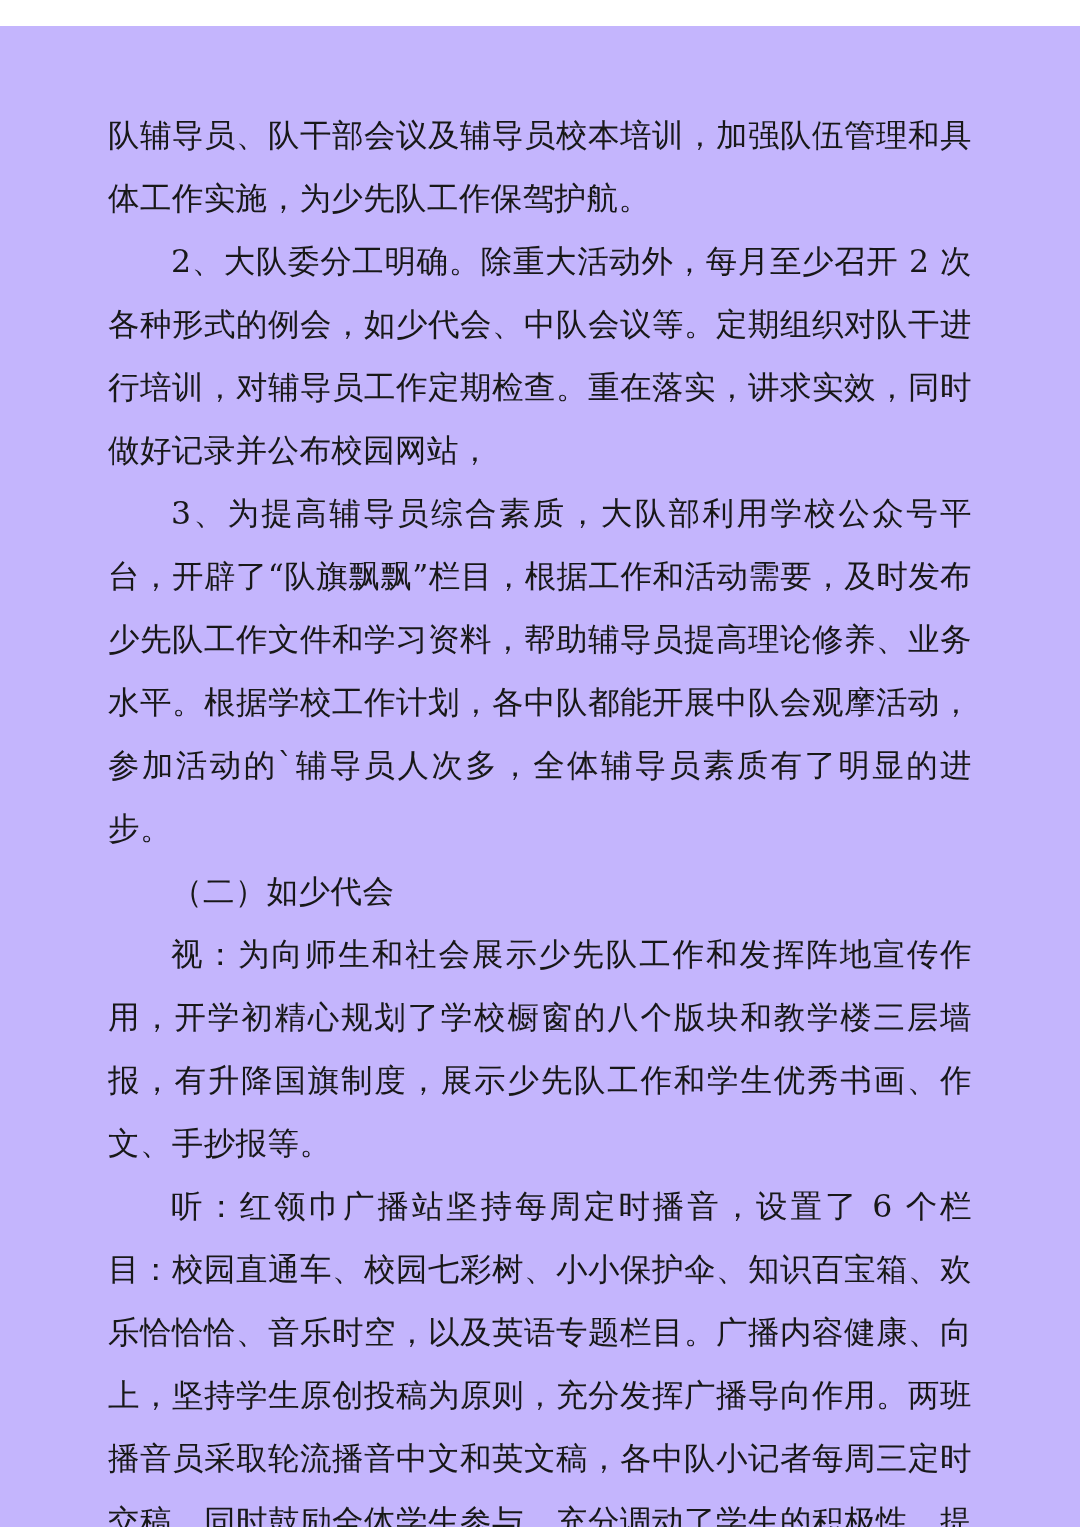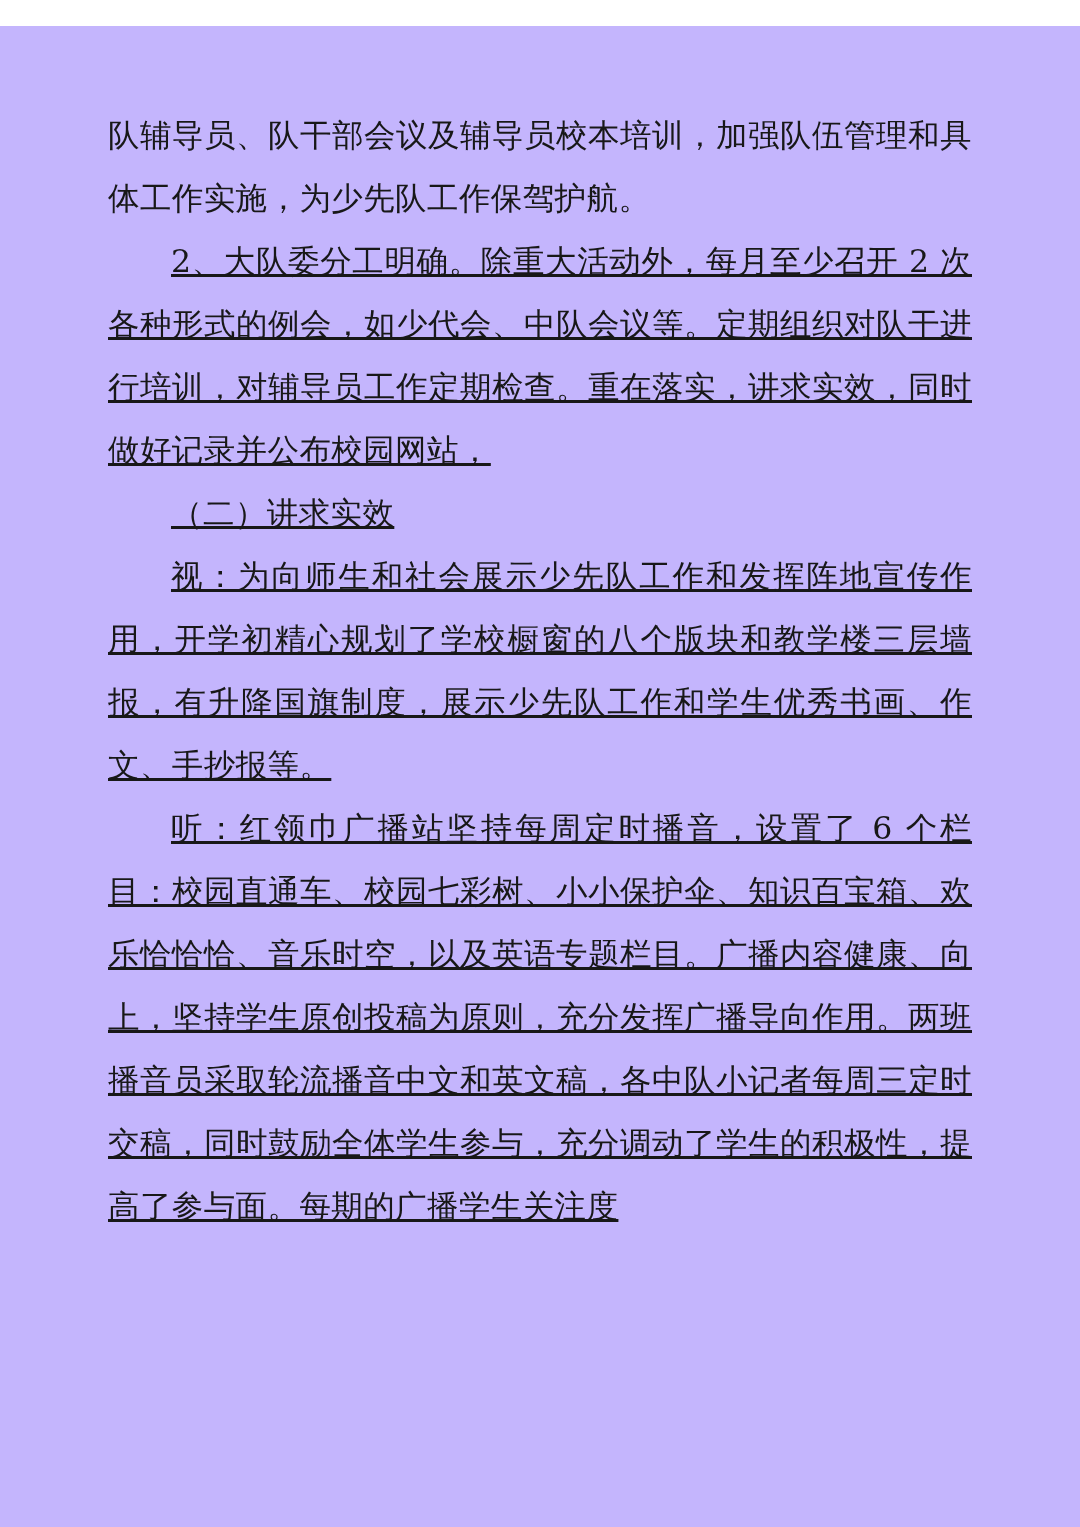--- a/index.html
+++ b/index.html
@@ -34,27 +34,27 @@
   .para {
     margin: 0;
     text-indent: 0;
     white-space: normal;
   }
   .para.indent {
     text-indent: 63px;
   }
   .para + .para {
     margin-top: 0;
-    text-decoration: underline;
   }
 </style>
 </head>
 <body>
 
 <div class="page">
   <div class="doc-body">
     <p class="para">队辅导员、队干部会议及辅导员校本培训，加强队伍管理和具体工作实施，为少先队工作保驾护航。</p>
     <p class="para indent">2、大队委分工明确。除重大活动外，每月至少召开 2 次各种形式的例会，如少代会、中队会议等。定期组织对队干进行培训，对辅导员工作定期检查。重在落实，讲求实效，同时做好记录并公布校园网站，</p>
-    <p class="para indent">（二）讲求实效</p>
+    <p class="para indent">3、为提高辅导员综合素质，大队部利用学校公众号平台，开辟了“队旗飘飘”栏目，根据工作和活动需要，及时发布少先队工作文件和学习资料，帮助辅导员提高理论修养、业务水平。根据学校工作计划，各中队都能开展中队会观摩活动，参加活动的`辅导员人次多，全体辅导员素质有了明显的进步。</p>
+    <p class="para indent">（二）如少代会</p>
     <p class="para indent">视：为向师生和社会展示少先队工作和发挥阵地宣传作用，开学初精心规划了学校橱窗的八个版块和教学楼三层墙报，有升降国旗制度，展示少先队工作和学生优秀书画、作文、手抄报等。</p>
     <p class="para indent">听：红领巾广播站坚持每周定时播音，设置了 6 个栏目：校园直通车、校园七彩树、小小保护伞、知识百宝箱、欢乐恰恰恰、音乐时空，以及英语专题栏目。广播内容健康、向上，坚持学生原创投稿为原则，充分发挥广播导向作用。两班播音员采取轮流播音中文和英文稿，各中队小记者每周三定时交稿，同时鼓励全体学生参与，充分调动了学生的积极性，提高了参与面。每期的广播学生关注度</p>
   </div>
 </div>
 
 </body></html>

